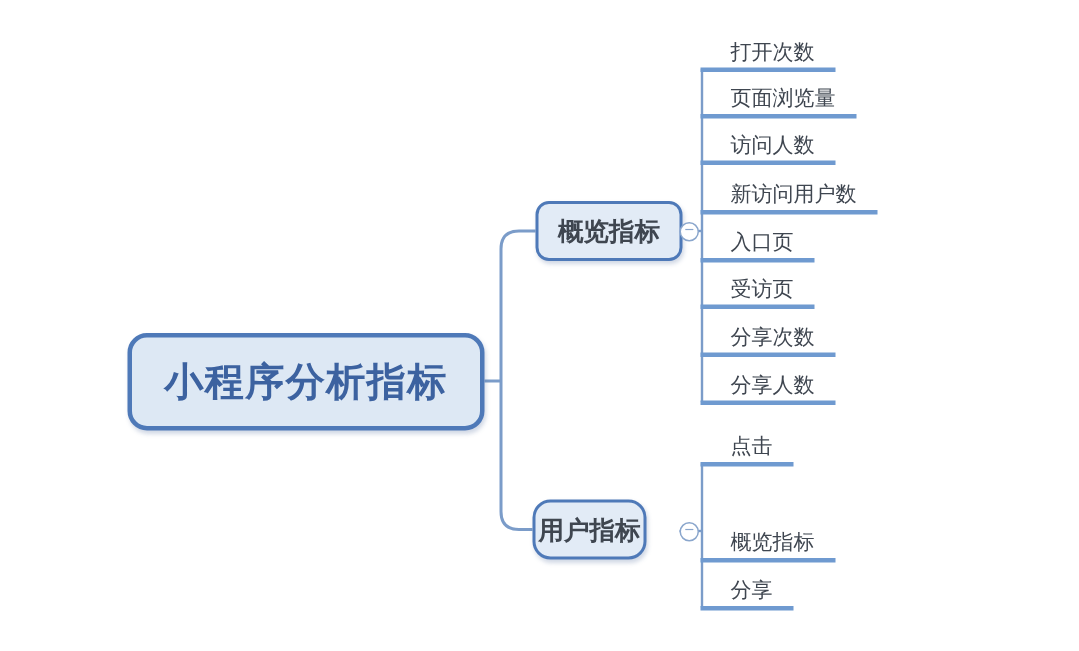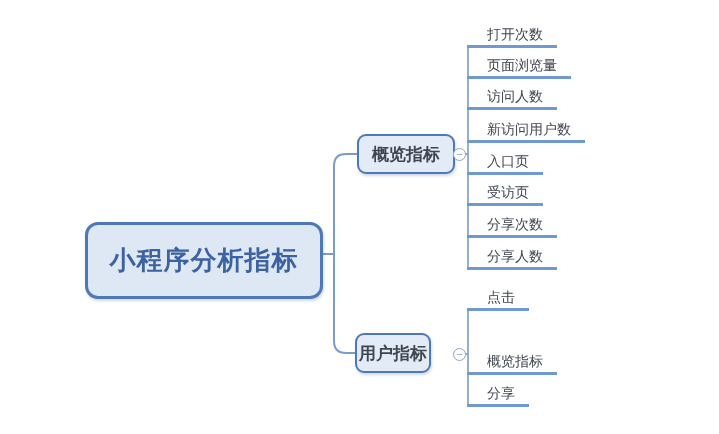--- a/index.html
+++ b/index.html
@@ -16,29 +16,29 @@
     position:absolute;
     display:flex;align-items:center;justify-content:center;
     box-sizing:border-box;
     background:#e2ebf6;
     border:2px solid #4e79b8;
     border-radius:9px;
     color:#3f4650;
     box-shadow:1px 2px 3px rgba(90,115,160,0.28);
   }
   .root{
-    left:85px;top:222px;width:238px;height:77px;
+    left:85px;top:222px;width:238px;height:65px;
     border-width:3px;border-radius:13px;
     background:#dde8f4;
     font-size:26px;font-weight:bold;color:#3c62a0;
     letter-spacing:1px;
   }
   .branch{font-size:17px;font-weight:bold;}
   .branch-0{left:357px;top:134px;width:98px;height:40px;}
-  .branch-1{left:355px;top:333px;width:76px;height:40px;}
+  .branch-1{left:355px;top:333px;width:76px;height:40px;border-radius:12px;}
 
   .leaf{
     position:absolute;
     left:467px;
     height:22px;line-height:22px;
     padding:0 14px 0 20px;
     border-bottom:3px solid #6f9ad0;
     font-size:14px;color:#3f4650;
     white-space:nowrap;
     background:transparent;

